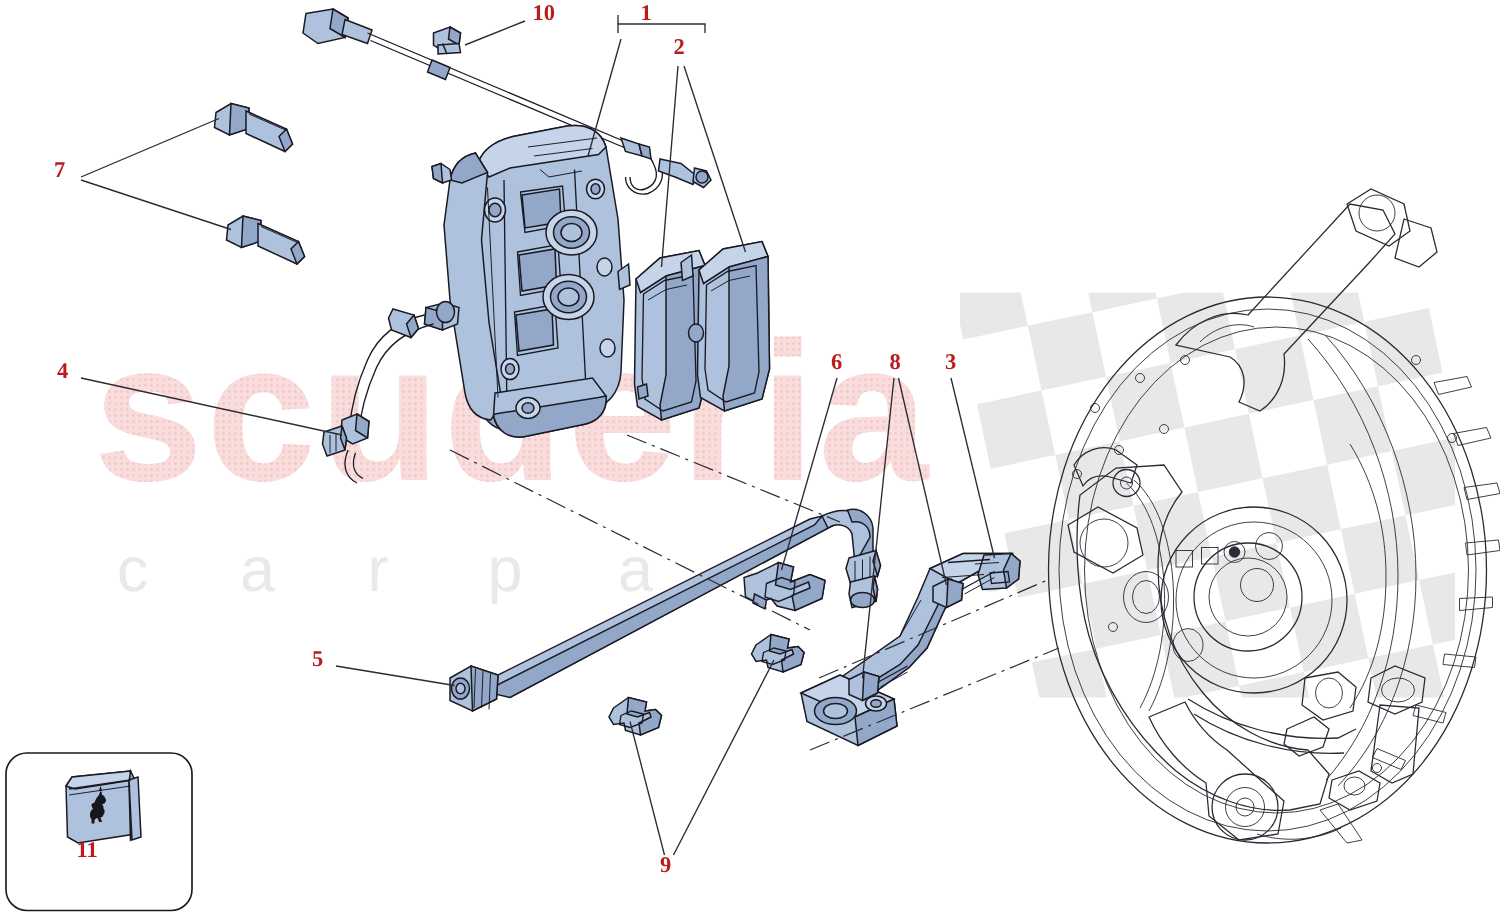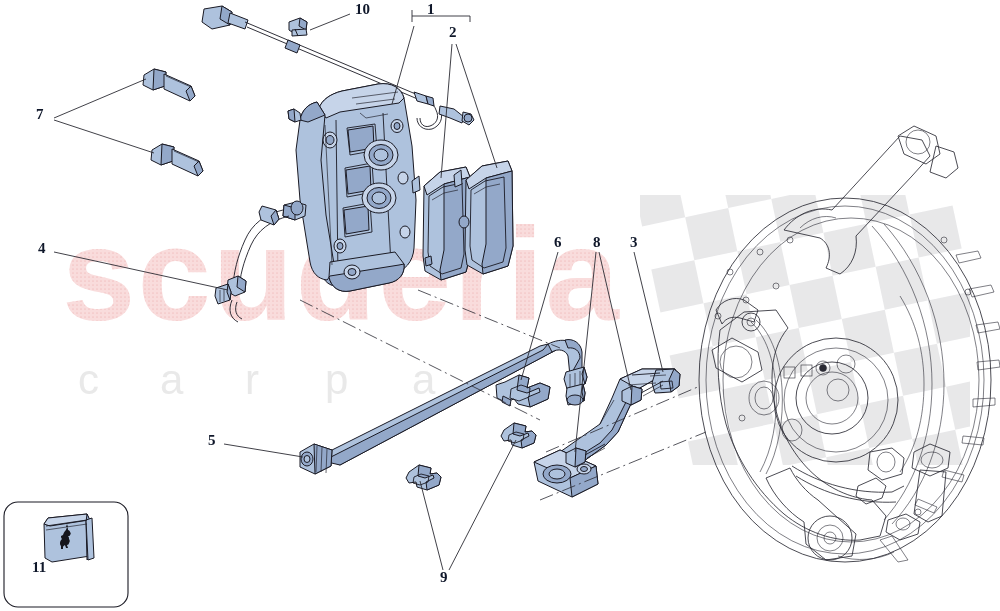--- a/index.html
+++ b/index.html
@@ -2,21 +2,21 @@
 <html><head>
 <meta charset="utf-8">
 <title>Parts Diagram</title>
 <style>
   html,body{margin:0;padding:0;background:#ffffff;}
   body{width:1000px;height:611px;overflow:hidden;
        font-family:"Liberation Serif", serif;}
   #stage{position:relative;width:1000px;height:611px;background:#ffffff;}
   #stage svg{position:absolute;left:0;top:0;}
   .calloutnum{position:absolute;font-family:"Liberation Serif",serif;
-     font-weight:bold;font-size:15px;color:#0f172a;line-height:1;
+     font-weight:bold;font-size:15px;color:#b91c1c;line-height:1;
      letter-spacing:0px;white-space:nowrap;}
 </style>
 </head>
 <body>
 
 <div id="stage">
 
   <svg width="1000" height="611">
     <defs>
       <pattern id="dots" width="4" height="4" patternUnits="userSpaceOnUse">
@@ -478,15 +478,15 @@
   <div class="calloutnum" style="left:355px;top:2px;">10</div>
   <div class="calloutnum" style="left:427px;top:2px;">1</div>
   <div class="calloutnum" style="left:449px;top:25px;">2</div>
   <div class="calloutnum" style="left:36px;top:107px;">7</div>
   <div class="calloutnum" style="left:38px;top:241px;">4</div>
   <div class="calloutnum" style="left:554px;top:235px;">6</div>
   <div class="calloutnum" style="left:593px;top:235px;">8</div>
   <div class="calloutnum" style="left:630px;top:235px;">3</div>
   <div class="calloutnum" style="left:208px;top:433px;">5</div>
   <div class="calloutnum" style="left:440px;top:570px;">9</div>
-  <div class="calloutnum" style="left:32px;top:560px;">11</div>
+  <div class="calloutnum" style="left:51px;top:560px;">11</div>
 
 </div>
 
 </body></html>

